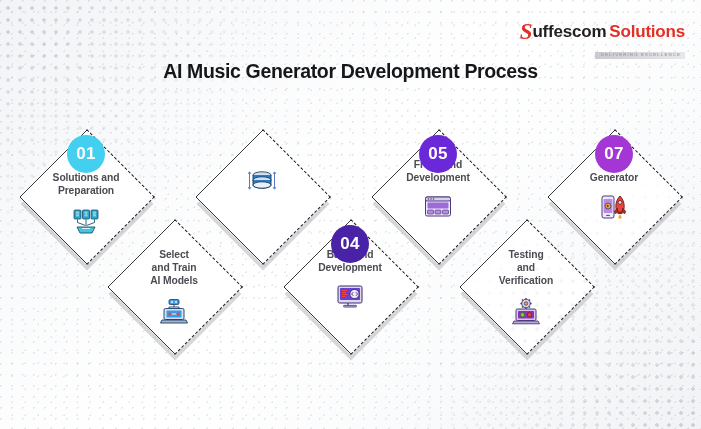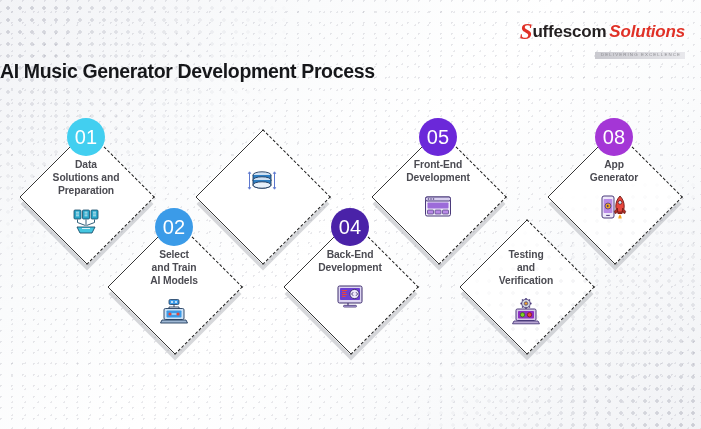--- a/index.html
+++ b/index.html
@@ -63,39 +63,39 @@
   }
   .logo-s {
     color: #e03127;
     font-size: 23px;
     font-family: "Liberation Serif", serif;
     font-style: italic;
     font-weight: 700;
     vertical-align: -2px;
   }
   .logo-word1 { color: #231f20; text-align: center; }
-  .logo-word2 { color: #e03127; margin-left: 3px; font-style: italic; }
+  .logo-word2 { color: #e03127; margin-left: 3px; }
   .logo-tag {
     margin-top: 3px;
     font-size: 4.4px;
     letter-spacing: 1.1px;
     color: #8b8b90;
     background: linear-gradient(90deg, #c9c9cf 0%, #e8e8ec 100%);
     padding: 1.5px 4px 1.5px 6px;
     display: inline-block;
     white-space: nowrap;
   }
 
   
   .page-title {
     position: absolute;
     top: 60px;
     left: 0;
     width: 701px;
-    text-align: left;
+    text-align: center;
     font-size: 19.5px;
     font-weight: 700;
     color: #16171a;
     letter-spacing: -0.35px;
   }
 
   
   .node {
     position: absolute;
     width: 132px;
@@ -138,29 +138,29 @@
   .node-icon {
     margin-top: 9px;
     height: 30px;
     display: flex;
     align-items: center;
     justify-content: center;
   }
   .badge {
     position: absolute;
     left: 50%;
-    top: 0;
+    top: 17px;
     width: 38px;
     height: 38px;
     margin-left: -19px;
     margin-top: -12px;
     border-radius: 50%;
     color: #ffffff;
-    font-size: 20px;
-    font-weight: 400;
+    font-size: 17px;
+    font-weight: 700;
     display: flex;
     align-items: center;
     justify-content: center;
     letter-spacing: 0.2px;
     z-index: 5;
   }
 </style>
 </head>
 <body>
 
@@ -193,21 +193,20 @@
         <div class="node-body">
           <div class="node-label">Select
 and Train
 AI Models</div>
           <div class="node-icon">
             <svg width="30" height="28" viewBox="0 0 30 28">
               <use xlink:href="#ico-ai-model-training-icon"></use>
             </svg>
           </div>
         </div>
-        <div class="badge" style="background: rgb(59, 155, 232);">02</div>
       </div>
       <div class="node" style="left: 196px; top: 130px;">
         <div class="diamond"></div>
         <div class="node-body">
           <div class="node-icon">
             <svg width="30" height="28" viewBox="0 0 30 28">
               <use xlink:href="#ico-database-stack-icon"></use>
             </svg>
           </div>
         </div>
@@ -255,21 +254,21 @@
         <div class="diamond"></div>
         <div class="node-body">
           <div class="node-label">App
 Generator</div>
           <div class="node-icon">
             <svg width="30" height="28" viewBox="0 0 30 28">
               <use xlink:href="#ico-app-rocket-launch-icon"></use>
             </svg>
           </div>
         </div>
-        <div class="badge" style="background: rgb(164, 54, 214);">08</div>
+        <div class="badge" style="background: rgb(164, 54, 214);">07</div>
       </div>
     </div>
 
 </div>
 
 <svg width="0" height="0" style="position:absolute" aria-hidden="true">
   <defs>
 
     <g id="ico-data-collection-icon">
       <rect x="3" y="2" width="7" height="9" rx="1" fill="#2aa6c9" stroke="#1b4f6b" stroke-width="0.8"></rect>

